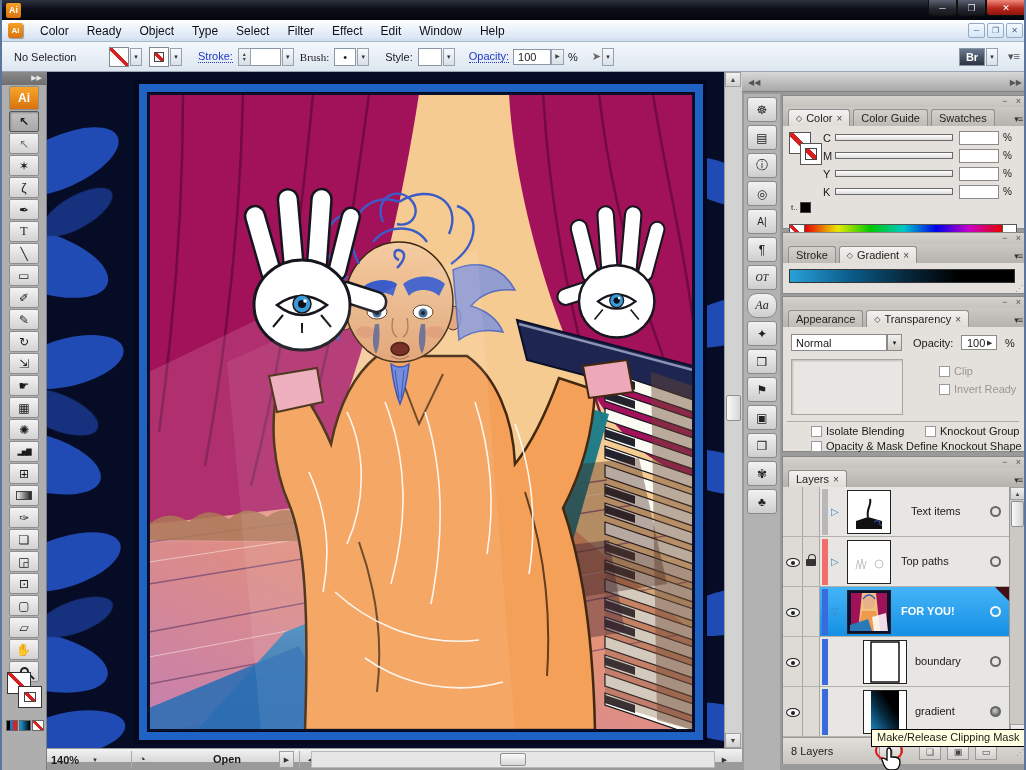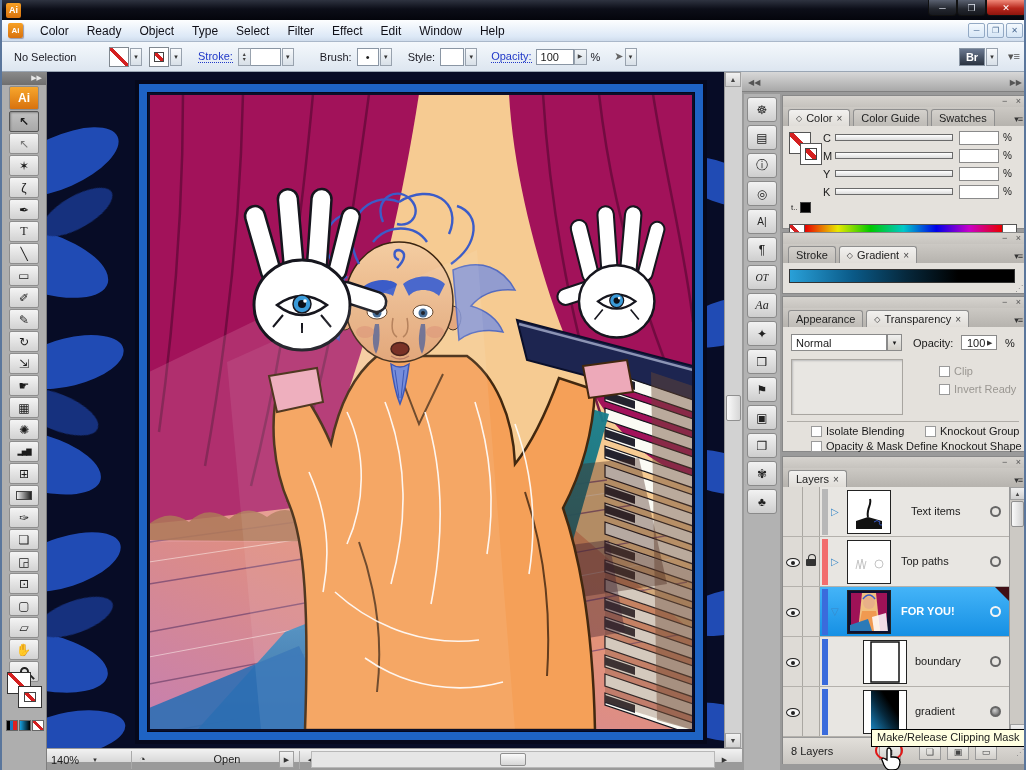--- a/index.html
+++ b/index.html
@@ -75,21 +75,21 @@
   .canvas { position:absolute; left:45px; top:72px; width:677px; height:676px; background:#070c26; }
   .vscroll { position:absolute; left:722px; top:72px; width:18px; height:676px; background:#d2d2d2; border-left:1px solid #9a9a9a; }
   .vsbtn { width:16px; height:15px; border:1px solid #a0a0a0; background:linear-gradient(180deg,#f2f2f2,#d0d0d0);
     font-size:7px; color:#444; display:flex; align-items:center; justify-content:center; }
   .vsbtn.bottom { position:absolute; bottom:0; }
   .vthumb { position:absolute; left:1px; top:323px; width:15px; height:26px; border:1px solid #909090;
     background:linear-gradient(90deg,#fafafa,#d6d6d6); border-radius:2px; }
 
   
   .statusbar { position:absolute; left:45px; top:748px; width:695px; height:14px;
-    background:linear-gradient(180deg,#f2f2f2,#d8d8d8); border-top:1px solid #999; }
+    background:linear-gradient(180deg,#f2f2f2,#d8d8d8); border-top:1px solid #999;font-weight:bold; }
   .zoombox { position:absolute; left:4px; top:2px; width:68px; height:17px; display:flex; align-items:center; }
   .statussep { position:absolute; width:1px; height:18px; top:2px; background:#aaa; }
   .clockico { position:absolute; left:92px; top:4px; font-size:11px; color:#333; }
   .statustext { position:absolute; left:135px; top:4px; width:90px; text-align:center; font-size:11px; }
   .hbtn { position:absolute; top:2px; width:15px; height:17px; border:1px solid #a0a0a0;
     background:linear-gradient(180deg,#f2f2f2,#d0d0d0); font-size:7px; color:#333;
     display:flex; align-items:center; justify-content:center; }
   .htrack { position:absolute; left:264px; top:2px; width:404px; height:17px; background:#e6e6e6; border:1px solid #b8b8b8; }
   .hthumb { position:absolute; left:188px; top:1px; width:26px; height:13px; border:1px solid #909090;
     background:linear-gradient(180deg,#fafafa,#d6d6d6); border-radius:2px; }
@@ -243,21 +243,21 @@
     <div class="ddbtn">▾</div>
     <div class="swatchbtn stroke" style="margin-left:7px;"></div>
     <div class="ddbtn">▾</div>
     <div class="cblink" style="margin-left:16px;">Stroke:</div>
     <div class="spin" style="margin-left:5px;">
         <span>▴</span>
         <span>▾</span>
       </div>
     <div class="fieldbox" style="width:30px;border-left:none;"></div>
     <div class="ddbtn">▾</div>
-    <div class="cblabel" style="margin-left:26px;">Brush:</div>
+    <div class="cblabel" style="margin-left:6px;font-family:Liberation Serif, serif;">Brush:</div>
     <div class="fieldbox" style="width:22px;margin-left:5px;justify-content:center;">•</div>
     <div class="ddbtn">▾</div>
     <div class="cblabel" style="margin-left:16px;">Style:</div>
     <div class="fieldbox" style="width:24px;margin-left:5px;"></div>
     <div class="ddbtn">▾</div>
     <div class="cblink" style="margin-left:14px;">Opacity:</div>
     <div class="fieldbox" style="width:38px;height:16px;margin-left:4px;">100</div>
     <div class="spin" style="height:16px;">▶</div>
     <div class="cblabel" style="margin-left:4px;">%</div>
     <div class="cblabel" style="margin-left:14px;color:#666;">➤</div>
@@ -585,21 +585,21 @@
       <span style="position:absolute;right:6px;top:6px;">▶▶</span>
     </div>
     <div class="iconstrip">
       <div class="dicon">☸</div>
       <div class="dicon">▤</div>
       <div class="dicon">ⓘ</div>
       <div class="dicon">◎</div>
       <div class="dicon" style="font-size:10px;">A|</div>
       <div class="dicon">¶</div>
       <div class="dicon" style="font-size:10px;font-style:italic;font-family:'Liberation Serif',serif;">OT</div>
-      <div class="dicon" style="font-style:italic;font-family:'Liberation Serif',serif;">Aa</div>
+      <div class="dicon" style="font-style:italic;font-family:'Liberation Serif',serif;border-radius:10px;">Aa</div>
       <div class="dicon">✦</div>
       <div class="dicon">❒</div>
       <div class="dicon">⚑</div>
       <div class="dicon">▣</div>
       <div class="dicon">❐</div>
       <div class="dicon">✾</div>
       <div class="dicon">♣</div>
     </div>
 
     <div class="pgroup" style="top:23px;height:134px;">

